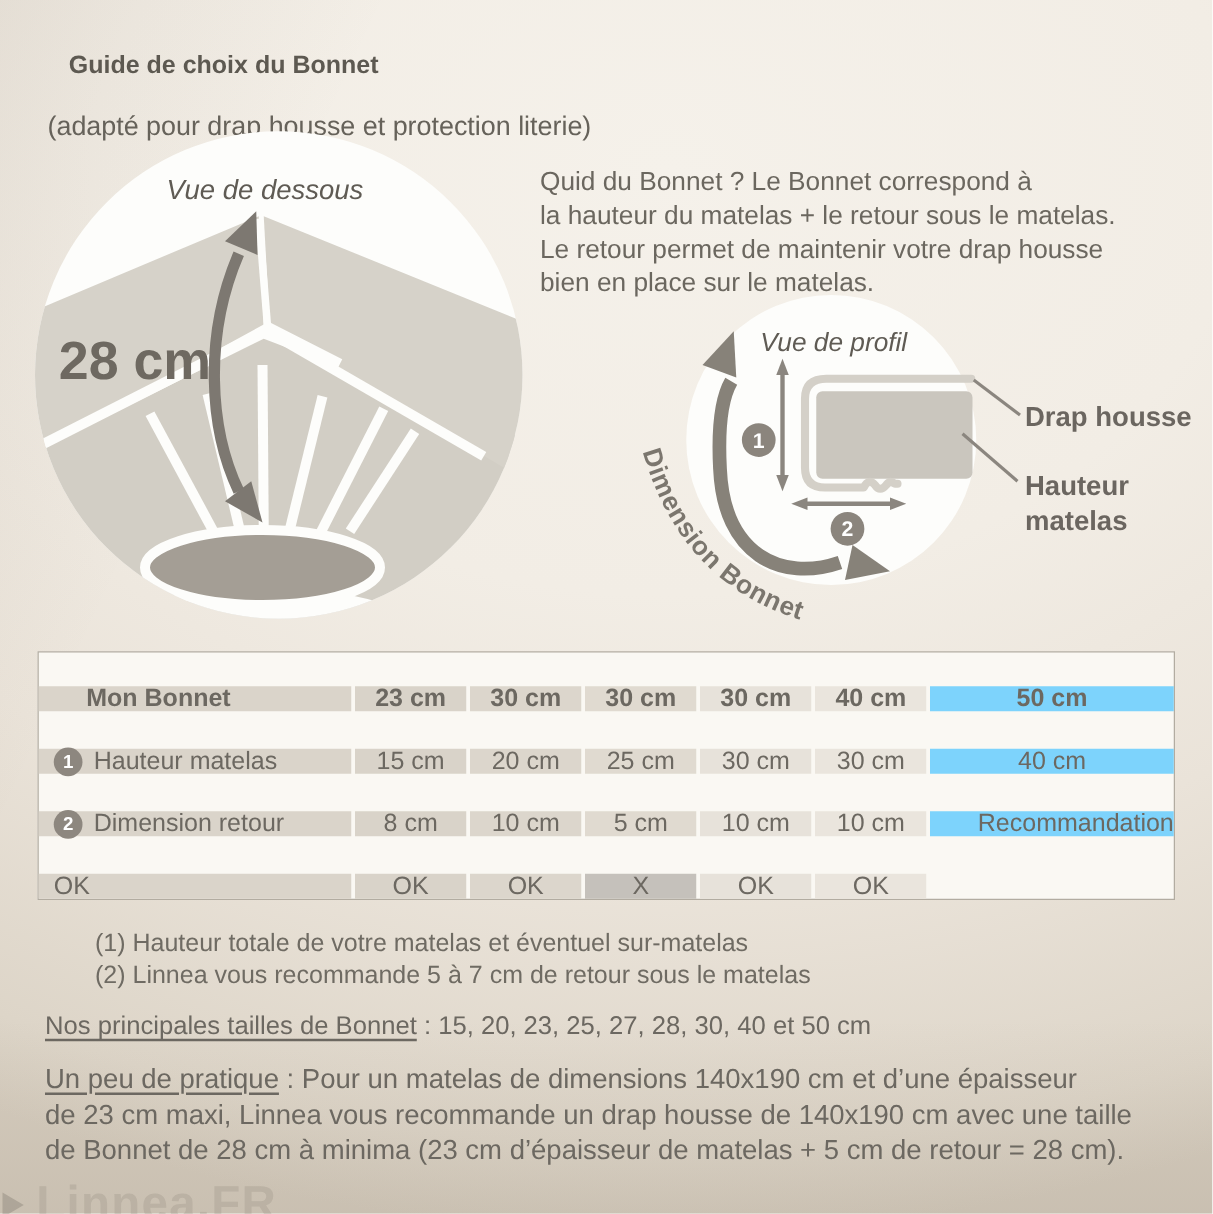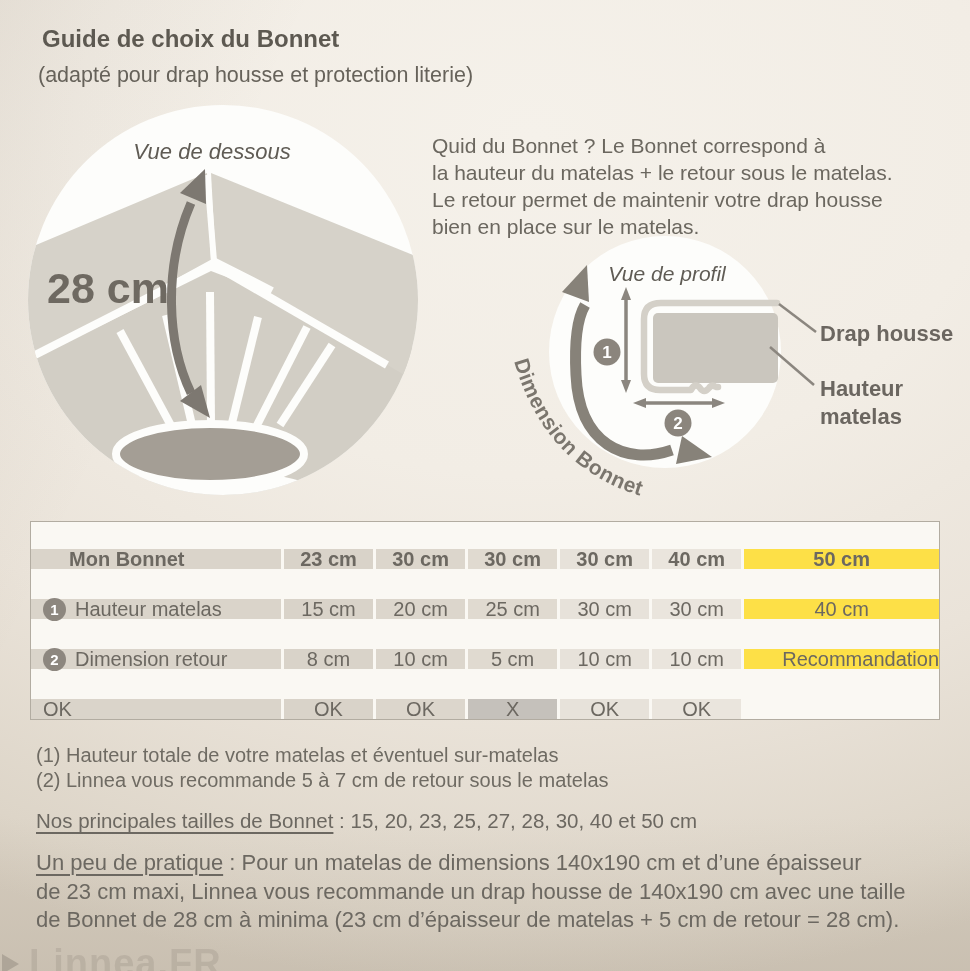--- a/index.html
+++ b/index.html
@@ -10,21 +10,21 @@
   }
   .page{
     position:relative;width:970px;height:971px;
     background:
       linear-gradient(0deg, rgba(100,85,65,0.10), rgba(100,85,65,0) 16%),
       linear-gradient(115deg, rgba(100,85,65,0.08), rgba(100,85,65,0) 22%),
       radial-gradient(ellipse 1150px 850px at 55% 14%, #f5f1ea 0%, #f2ede5 40%, #eae3d9 68%, #ddd5c8 92%, #d5ccbe 100%);
   }
   
   .hdr{position:absolute;left:38px;top:18px;}
-  .hdr h1{margin:4px;font-size:24px;line-height:34px;font-weight:bold;color:#5d5951;}
+  .hdr h1{margin:17px;font-size:20px;line-height:34px;font-weight:bold;color:#5d5951;}
   .hdr h2{margin:0;font-size:21.5px;line-height:30px;font-weight:normal;color:#66625a;}
   
   .intro{position:absolute;left:432px;top:111px;font-size:21px;line-height:27px;color:#6b675f;}
   .intro span{display:block;}
   
   .svg1{position:absolute;left:25px;top:103px;}
   .svg2{position:absolute;left:480px;top:225px;}
   
   .tbl{
     position:absolute;left:30px;top:521px;width:908px;
@@ -34,32 +34,32 @@
   }
   .tbl>div{
     background:#d9d3c9;display:flex;align-items:center;justify-content:center;
     font-size:20px;color:#6c6861;margin-top:27px;
   }
   .tbl>div:nth-child(7n+1){background:#dad4ca;justify-content:flex-start;padding-left:12px;gap:9px;}
   .tbl>div:nth-child(7n+3){background:#dcd6cc;}
   .tbl>div:nth-child(7n+4){background:#e0dad0;}
   .tbl>div:nth-child(7n+5){background:#e7e2da;}
   .tbl>div:nth-child(7n+6){background:#eae5dd;}
-  .tbl>div:nth-child(7n+7){background:#fde047;}
+  .tbl>div:nth-child(7n+7){background:#7dd3fc;}
   .tbl>div:nth-child(-n+7){font-weight:bold;}
   .tbl>div.pad{padding-left:38px;}
   .tbl>div.hl{background:#c5c1bb;}
   .marker{
     flex:0 0 auto;width:23px;height:23px;border-radius:50%;background:#8d877f;
     color:#fff;font-size:15px;font-weight:bold;display:flex;align-items:center;justify-content:center;
   }
   .u{text-decoration:underline;text-underline-offset:4px;text-decoration-thickness:1.5px;}
   
   .fnotes{position:absolute;left:36px;top:743px;font-size:20px;line-height:25px;color:#6f6b63;}
-  .fnotes span{display:block;}
+  .fnotes span{display:block;margin-left:40px;}
   .sizes{position:absolute;left:36px;top:809px;font-size:20.5px;color:#6c6861;}
   .practice{position:absolute;left:36px;top:849px;font-size:22px;line-height:28.5px;color:#6c6861;}
   .practice .ln{display:block;}
   .practice .ln2,.practice .ln3{padding-left:0;}
   
   .wm{position:absolute;left:2px;bottom:-14px;display:flex;align-items:center;gap:10px;opacity:0.45;}
   .wm .tri{width:0;height:0;border-left:17px solid #8d857a;border-top:10px solid transparent;border-bottom:10px solid transparent;}
   .wm .wm-text{font-size:38px;font-weight:bold;color:#a89f92;letter-spacing:1px;}
 </style>
 </head>

